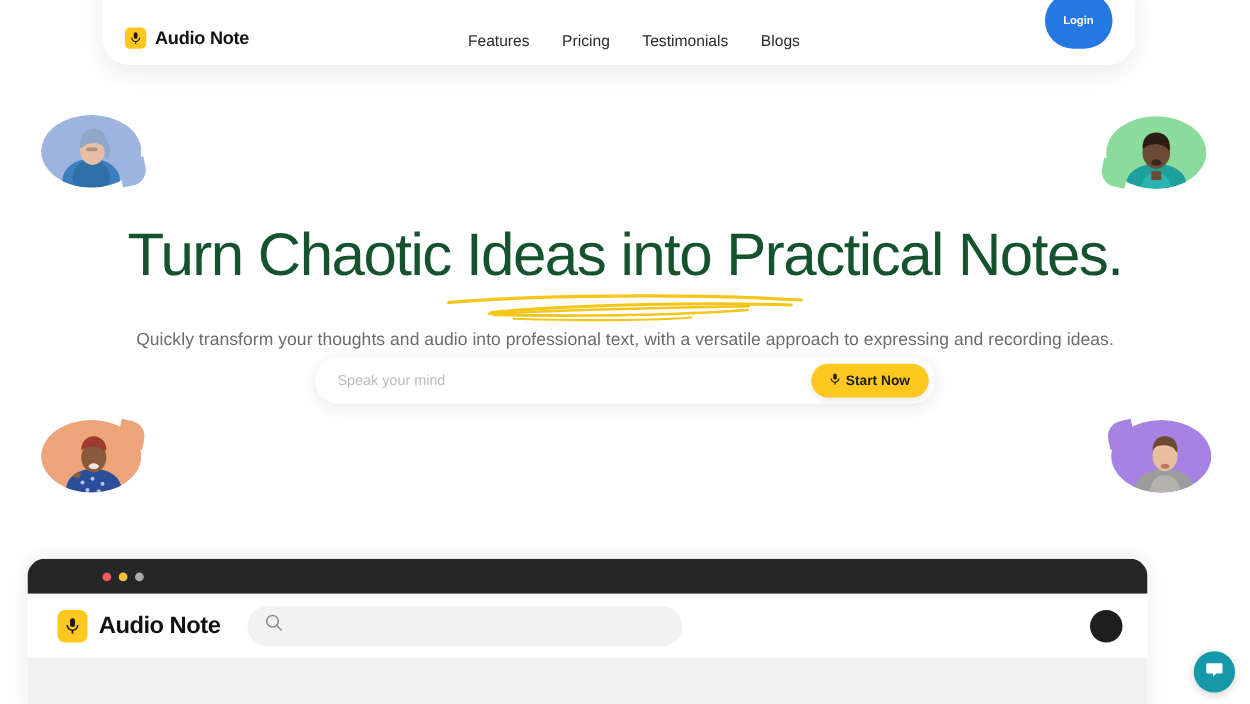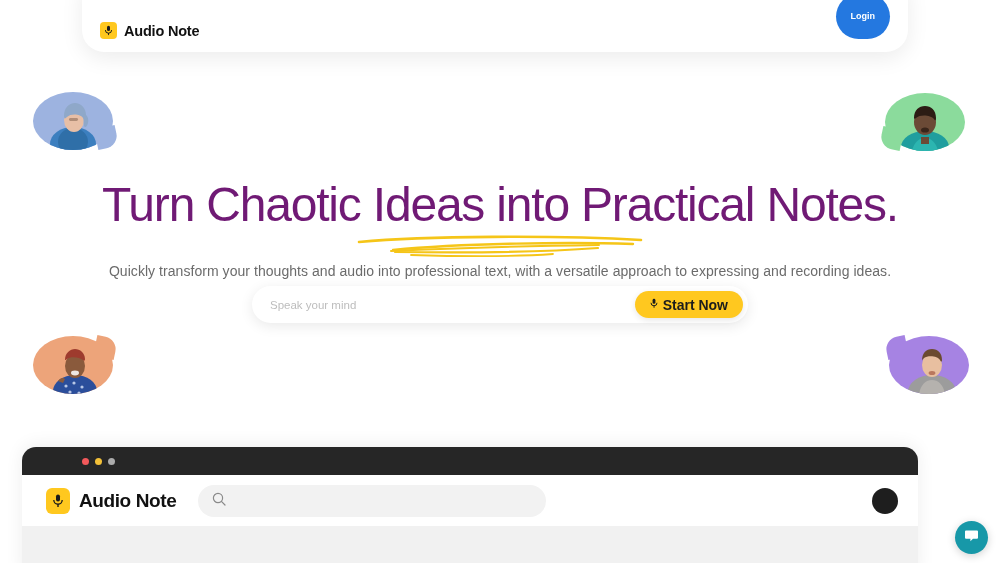--- a/index.html
+++ b/index.html
@@ -157,21 +157,21 @@
   .hero {
     position: absolute;
     left: 0;
     top: 178px;
     width: 1000px;
     text-align: center;
   }
   .hero-title {
     font-size: 48px;
     font-weight: 400;
-    color: #701a75;
+    color: #14532d;
     letter-spacing: -1.2px;
     line-height: 1.12;
     white-space: nowrap;
   }
   .underline-wrap {
     position: relative;
     height: 26px;
     margin-top: 1px;
   }
   .underline-wrap svg {
@@ -220,21 +220,21 @@
     gap: 5px;
     background: #FFC81F;
     border: none;
     border-radius: 999px;
     height: 27px;
     padding: 0 15px;
     cursor: pointer;
     box-shadow: 0 2px 6px rgba(0,0,0,0.10);
   }
   .start-btn-label {
-    font-size: 14px;
+    font-size: 11px;
     font-weight: 700;
     color: #1c1c1c;
     white-space: nowrap;
   }
 
   
   .mockup {
     position: absolute;
     left: 22px;
     top: 447px;
@@ -343,20 +343,26 @@
     <span class="brand-mark">
       <svg width="9" height="11" viewBox="0 0 9 11">
         <rect x="3" y="0.8" width="3" height="5.2" rx="1.5" fill="#1a1a1a"></rect>
         <path d="M1.4 5.1a3.1 3.1 0 0 0 6.2 0" fill="none" stroke="#1a1a1a" stroke-width="1"></path>
         <rect x="4.1" y="8" width="0.9" height="2.1" fill="#1a1a1a"></rect>
       </svg>
     </span>
     <span class="brand-name">Audio Note</span>
   </div>
 
+  <nav class="nav">
+    <span class="nav-link">Features</span>
+    <span class="nav-link">Pricing</span>
+    <span class="nav-link">Testimonials</span>
+    <span class="nav-link">Blogs</span>
+  </nav>
 
   <button class="login-btn">Login</button>
 </div>
 
 <div class="bubble" id="bubble-1">
   <span class="tail"></span>
   <span class="blob"></span>
   <span class="photo">
     <svg class="fig" width="80" height="58" viewBox="0 0 80 58">
       <ellipse cx="40" cy="52" rx="23" ry="17" fill="#3C7FBF"></ellipse>

